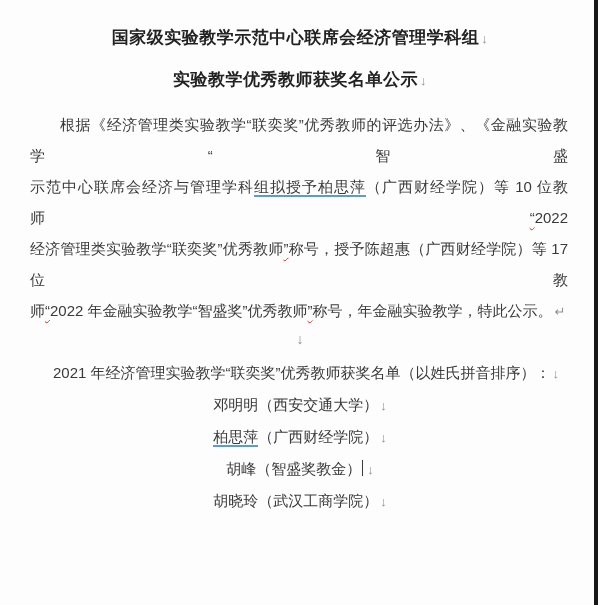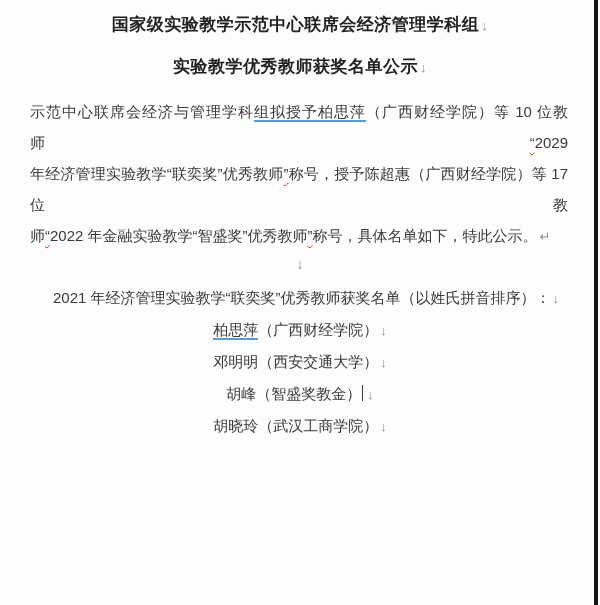--- a/index.html
+++ b/index.html
@@ -1,21 +1,21 @@
 <!DOCTYPE html>
 <html style="--highlight-box: #2e4d8e; --grammar-underline: #5b9bd5; --spell-squiggle: #cf2e21; --mark-gray: #8f8f8f;"><head>
 <meta charset="utf-8">
 <style>
   html,body { margin:0; padding:0; background:#fff; }
   .page {
     width:600px; height:605px; position:relative; overflow:hidden;
     background:#fdfdfd; color:#3a3a3a;
     font-family:"Liberation Sans", sans-serif;
   }
-  .titles { padding-top:12px;font-family:Liberation Serif, serif; }
+  .titles { padding-top:25px;font-family:Liberation Serif, serif; }
   .title-line {
     text-align:center; font-weight:bold; font-size:17px; line-height:26px;
     margin-bottom:15px; color:#222; letter-spacing:0.5px;
   }
   .mark { color:#8f8f8f; font-weight:normal; font-size:13px; margin-left:2px; }
   .para { margin:6px 32px 0 30px; font-size:15px; line-height:31px; color:#3a3a3a; }
   .para-line { text-align:justify; text-align-last:justify; }
   .para-line.first { text-indent:2em; }
   .para-line.last { text-align:left; text-align-last:left; }
   .seg-u { border-bottom:2px solid var(--grammar-underline,#5b9bd5);margin-top:12px; }
@@ -40,43 +40,46 @@
   <div class="titles">
     <div class="title-line">
       <span>国家级实验教学示范中心联席会经济管理学科组</span><span class="mark">↓</span>
     </div>
     <div class="title-line">
       <span>实验教学优秀教师获奖名单公示</span><span class="mark">↓</span>
     </div>
   </div>
 
   <div class="para">
-    <div class="para-line">
-      <span>示范中心联席会经济与管理学科</span><span class="seg-u">组拟授予柏思萍</span><span>（广西财经学院）等 10 位教师</span><span class="seg-r">“</span><span>2029</span>
+    <div class="para-line first">
+      <span>根据《经济管理类实验教学“联奕奖”优秀教师的评选办法》、《金融实验教学“智盛</span>
     </div>
     <div class="para-line">
-      <span>年经济管理实验教学“联奕奖”优秀教师</span><span class="seg-r">”</span><span>称号，授予陈超惠（广西财经学院）等 17 位教</span>
+      <span>示范中心联席会经济与管理学科</span><span class="seg-u">组拟授予柏思萍</span><span>（广西财经学院）等 10 位教师</span><span class="seg-r">“</span><span>2022</span>
+    </div>
+    <div class="para-line">
+      <span>经济管理类实验教学“联奕奖”优秀教师</span><span class="seg-r">”</span><span>称号，授予陈超惠（广西财经学院）等 17 位教</span>
     </div>
     <div class="para-line last">
-      <span>师</span><span class="seg-r">“</span><span>2022 年金融实验教学“智盛奖”优秀教师</span><span class="seg-r">”</span><span>称号，具体名单如下，特此公示。</span><span class="mark">↵</span>
+      <span>师</span><span class="seg-r">“</span><span>2022 年金融实验教学“智盛奖”优秀教师</span><span class="seg-r">”</span><span>称号，年金融实验教学，特此公示。</span><span class="mark">↵</span>
     </div>
   </div>
 
   <div class="center-mark">↓</div>
 
   <div class="list-header">
     <span>2021 年经济管理实验教学“联奕奖”优秀教师获奖名单（以姓氏拼音排序）：</span><span class="mark">↓</span>
   </div>
 
   <div>
     <div class="winner">
-      <span class="seg-u">柏思萍</span><span>（广西财经学院）</span><span class="mark">↓</span>
+      <span>邓明明</span><span>（西安交通大学）</span><span class="mark">↓</span>
     </div>
     <div class="winner">
-      <span>邓明明</span><span>（西安交通大学）</span><span class="mark">↓</span>
+      <span class="seg-u">柏思萍</span><span>（广西财经学院）</span><span class="mark">↓</span>
     </div>
     <div class="winner">
       <span>胡峰</span><span>（智盛奖教金）</span><span class="cursor"></span><span class="mark">↓</span>
     </div>
     <div class="winner">
       <span>胡晓玲</span><span>（武汉工商学院）</span><span class="mark">↓</span>
     </div>
 
   </div>
 

